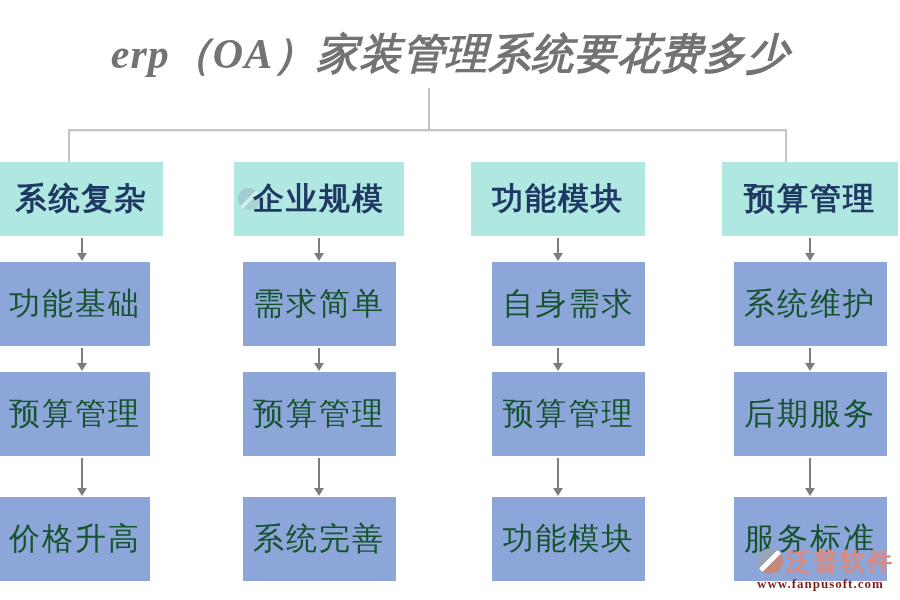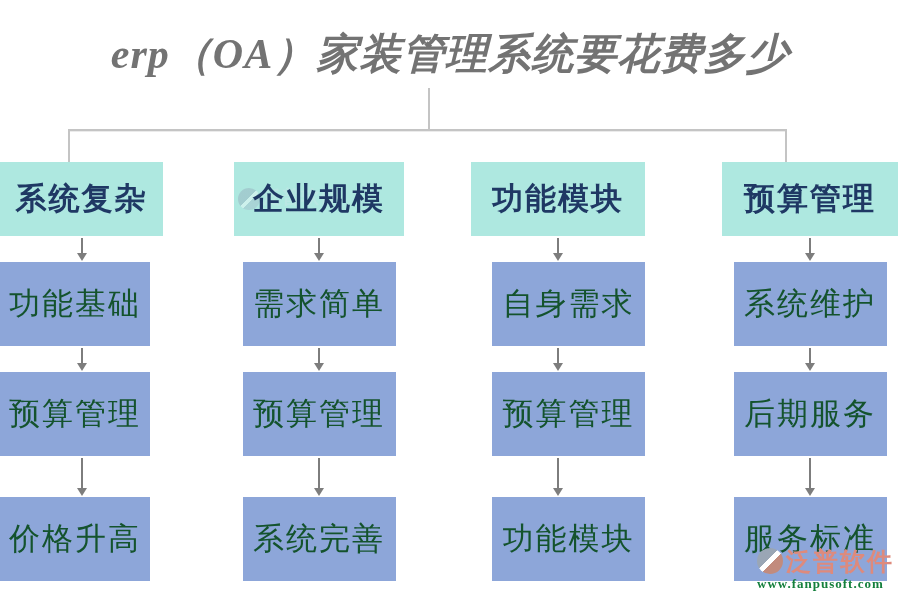--- a/index.html
+++ b/index.html
@@ -105,21 +105,21 @@
     margin-left:3px;
     font-size:25px;font-weight:bold;
     color:#de8a7c;
     letter-spacing:2px;
     line-height:1;
     white-space:nowrap;
   }
   .logo-url{
     margin-top:2px;
     font-size:13px;font-weight:bold;
-    color:#15803d;
+    color:#7f1d1d;
     letter-spacing:1px;
     font-family:"Liberation Serif","DejaVu Serif",serif;
   }
 </style>
 </head>
 <body>
 
 <div class="canvas">
 
   <div class="title">erp（OA）家装管理系统要花费多少</div>

